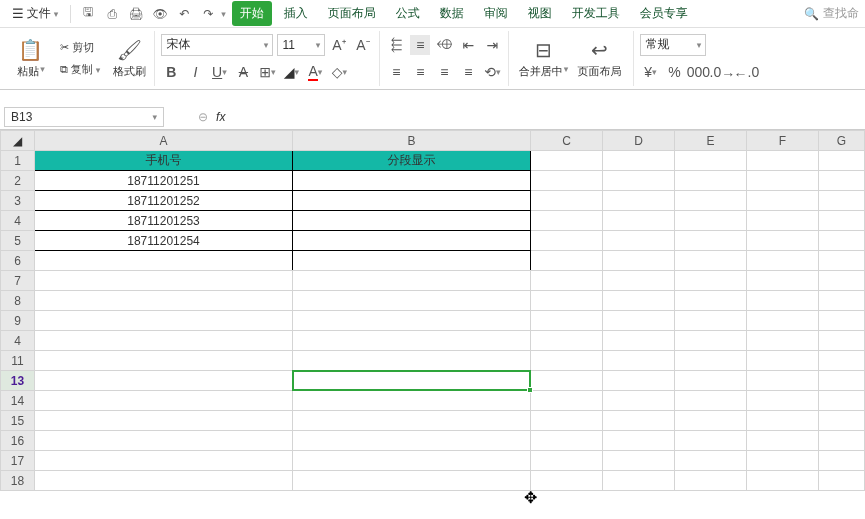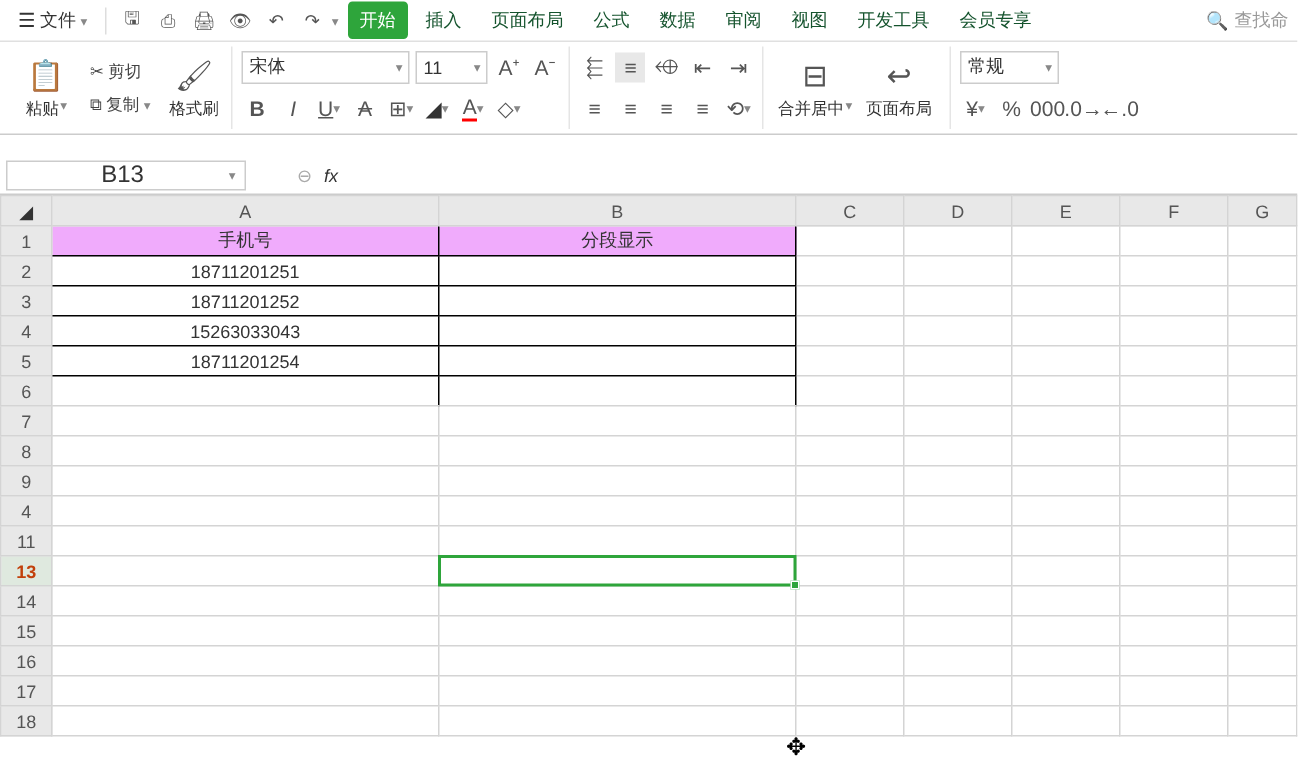--- a/index.html
+++ b/index.html
@@ -21,32 +21,32 @@
 .big-icon{font-size:20px;color:#555}
 .big-lbl{font-size:11px;display:flex;align-items:flex-start;gap:1px}
 .small-btn{display:flex;align-items:center;gap:3px;padding:2px 4px;cursor:pointer;font-size:11px;color:#444}
 .font-select{border:1px solid #ccc;height:22px;padding:0 4px;background:#fff;display:flex;align-items:center;justify-content:space-between;cursor:pointer}
 .font-name{width:112px}
 .font-size{width:48px}
 .dd{color:#888;font-size:9px}
 .ribbon-icon{width:20px;height:20px;display:flex;align-items:center;justify-content:center;cursor:pointer;color:#555;font-size:14px}
 .namebox-bar{display:flex;align-items:center;height:26px;border-bottom:1px solid #ccc;background:#fff}
 .namebox{width:160px;border:1px solid #ccc;margin:2px 4px;height:20px;display:flex;align-items:center;padding:0 6px;justify-content:space-between}
-.nb-val{font-size:16px;text-align:center;flex:1}
+.nb-val{font-size:12px;flex:1}
 .fx-area{display:flex;align-items:center;gap:8px;margin-left:30px}
 .fx-input{flex:1;height:20px}
 .grid-wrap{position:relative}
 .grid{border-collapse:collapse;table-layout:fixed}
 .grid th,.grid td{border:1px solid #d4d4d4;font-weight:normal;font-size:12px;text-align:center;height:20px;padding:0}
 .corner{width:34px;background:#e8e8e8}
 .colh{background:#e8e8e8;color:#555}
 .rowh{width:34px;background:#e8e8e8;color:#555}
-.rowh.sel{color:#c2410c;font-weight:bold;background:#dfe9df}
+.rowh.sel{color:#4c1d95;font-weight:bold;background:#dfe9df}
 .colA{width:258px}.colB{width:238px}.colC{width:72px}.colD{width:72px}.colE{width:72px}.colF{width:72px}.colG{width:46px}
-.hdr-cell{background:#f0abfc;border:1px solid #000!important}
+.hdr-cell{background:#14b8a6;border:1px solid #000!important}
 .data-cell{border:1px solid #000!important;background:#fff}
 .data-cell.nb{border-bottom:1px solid #d4d4d4!important}
 .sel-cell{outline:2px solid #2ea53b;outline-offset:-1px;position:relative;background:#fff}
 .sel-handle{position:absolute;right:-3px;bottom:-3px;width:6px;height:6px;background:#2ea53b;border:1px solid #fff}
 .cursor-img{position:absolute;left:524px;top:358px;font-size:16px;pointer-events:none;color:#000}
 </style>
 </head>
 <body>
 
 <div class="menubar">
@@ -242,21 +242,21 @@
     <td class="data-cell">18711201252</td>
     <td class="data-cell"></td>
     <td></td>
           <td></td>
           <td></td>
           <td></td>
           <td></td>
         </tr>
   <tr>
           <th class="rowh">4</th>
-    <td class="data-cell">15263033043</td>
+    <td class="data-cell">18711201253</td>
     <td class="data-cell"></td>
     <td></td>
           <td></td>
           <td></td>
           <td></td>
           <td></td>
         </tr>
   <tr>
           <th class="rowh">5</th>
     <td class="data-cell">18711201254</td>

